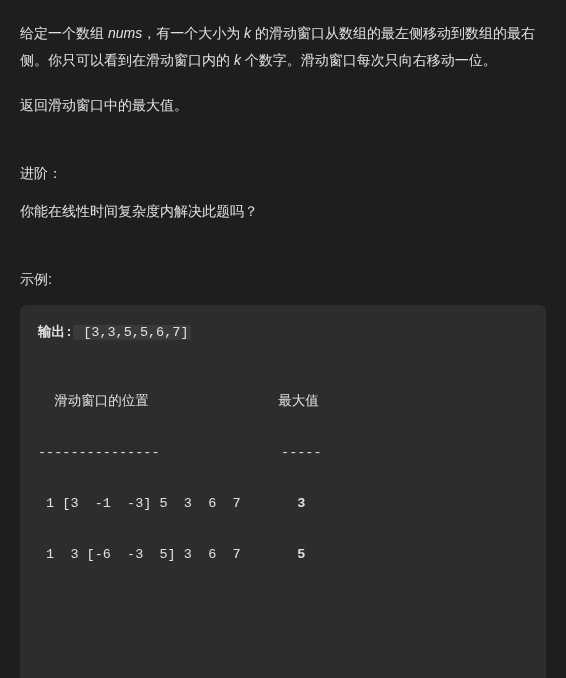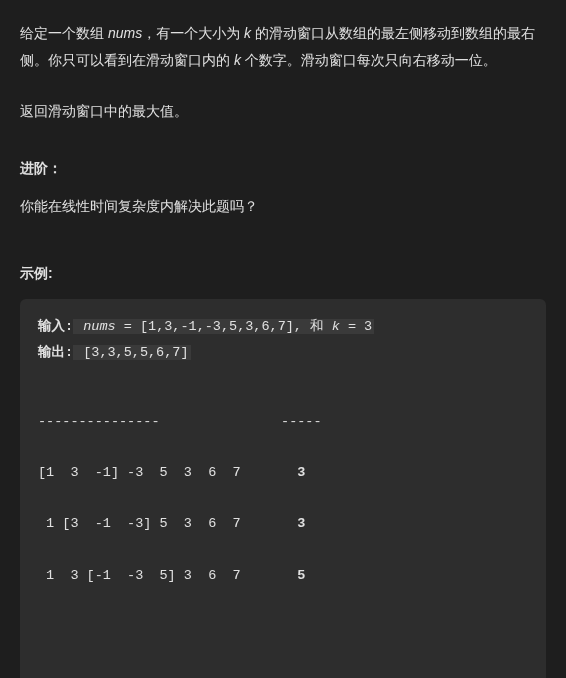--- a/index.html
+++ b/index.html
@@ -10,31 +10,31 @@
     body {
       background-color: #1e1e1e;
       color: #e0e0e0;
       font-family: -apple-system, BlinkMacSystemFont, "Segoe UI", "Microsoft YaHei", sans-serif;
       font-size: 14px;
       line-height: 1.9;
       padding: 20px;
       width: 566px;
     }
     .problem-description {
-      margin-bottom: 25px;
+      margin-bottom: 19px;
     }
     .problem-description em {
       font-style: italic;
     }
     .return-statement {
     }
     .section-header {
-      font-weight: bold;
+      font-weight: normal;
       margin-bottom: 12px;
-      margin-top: 30px;
+      margin-top: 41px;
     }
     .advanced-question {
       margin-bottom: 40px;
     }
     .example-box {
       background-color: #2d2d2d;
       border-radius: 6px;
       padding: 16px 18px;
       margin-top: 12px;
       font-family: "Consolas", "Courier New", monospace;
@@ -74,27 +74,24 @@
 <div class="return-statement">返回滑动窗口中的最大值。</div>
 
 <div class="section-header">进阶：</div>
 
 <div class="advanced-question">你能在线性时间复杂度内解决此题吗？</div>
 
 <div class="section-header">示例:</div>
 
 <div class="example-box">
   <div class="example-line">
-    <strong>输入:</strong><span class="highlight"><em> nums</em> = [1,3,-1,-3,5,3,6,7], 和 <em>k</em> = 3</span>
-  </div>
-  <div class="example-line">
     <strong>输出:</strong><span class="highlight"> [3,3,5,5,6,7] </span>
   </div>
   <div class="example-table">
+<div>  滑动窗口的位置                最大值</div>
 <div>---------------               -----</div>
-<div><span>[1  3  -1] -3  5  3  6  7      </span><strong> 3</strong></div>
 <div><span> 1 [3  -1  -3] 5  3  6  7      </span><strong> 3</strong></div>
-<div><span> 1  3 [-1  -3  5] 3  6  7      </span><strong> 5</strong></div>
+<div><span> 1  3 [-6  -3  5] 3  6  7      </span><strong> 5</strong></div>
 
 
 
   </div>
 </div>
 
 </body></html>

